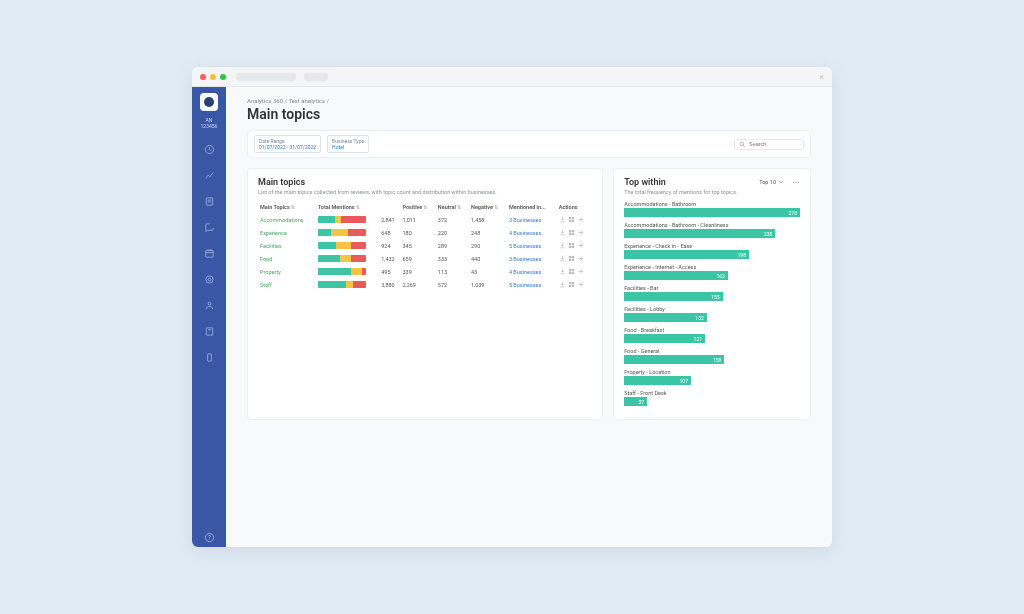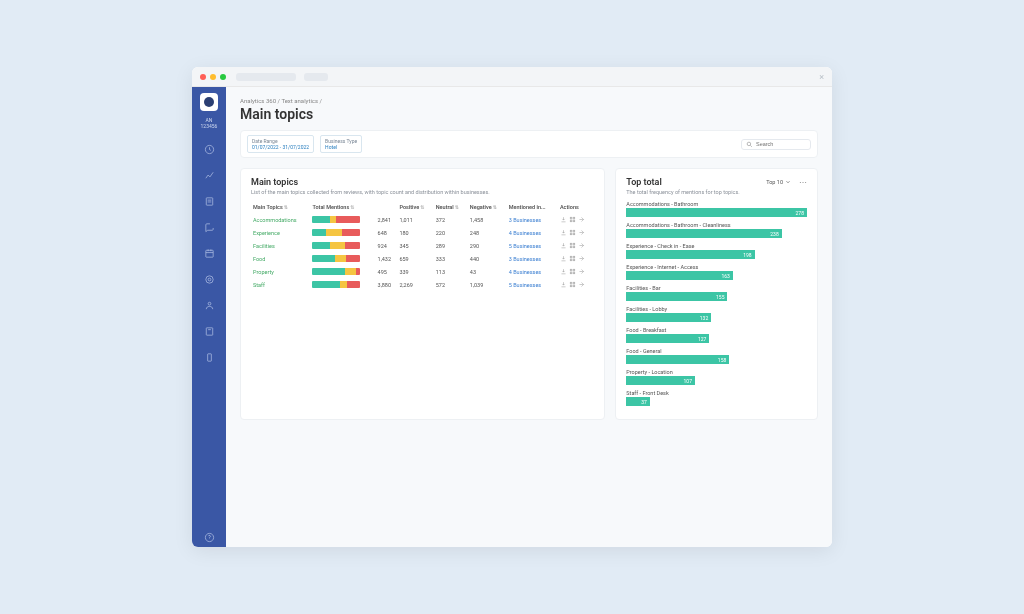--- a/index.html
+++ b/index.html
@@ -64,21 +64,21 @@
   .nav-icon {
     width: 20px; height: 20px;
     display: flex; align-items: center; justify-content: center;
     color: #b6c4e7; border-radius: 4px; cursor: pointer;
   }
   .nav-icon svg { width: 11px; height: 11px; stroke: currentColor; fill: none; stroke-width: 1.5; }
   .nav-spacer { flex: 1; }
   .main {
     flex: 1;
     background: #f7f9fb;
-    padding: 10px 14px;
+    padding: 10px 21px;
     overflow: auto;
     font-size: 7px;
     color: #333;
   }
   .breadcrumb { font-size: 6px; color: #888; }
   .page-title { font-size: 14px; font-weight: 600; color: #333; margin: 2px 0 8px; }
   .filter-row {
     background: #fff; border: 1px solid #edf0f3; border-radius: 4px;
     padding: 4px 6px; display: flex; gap: 6px; align-items: center;
   }
@@ -442,21 +442,21 @@
                       </svg>
                     </div>
                   </td>
                 </tr>
               </tbody>
           </table>
         </div>
 
         <div class="card card-side">
           <div class="side-head">
-            <div class="card-title">Top total</div>
+            <div class="card-title">Top within</div>
             <div class="dropdown">
               <span>Top 10</span>
               <svg width="6" height="6" viewBox="0 0 24 24" fill="none" stroke="#666" stroke-width="3">
                   <path d="M6 9l6 6 6-6"></path>
                 </svg>
             </div>
             <div class="more">⋯</div>
           </div>
           <div class="card-sub">The total frequency of mentions for top topics.</div>
           <div id="top-items">

